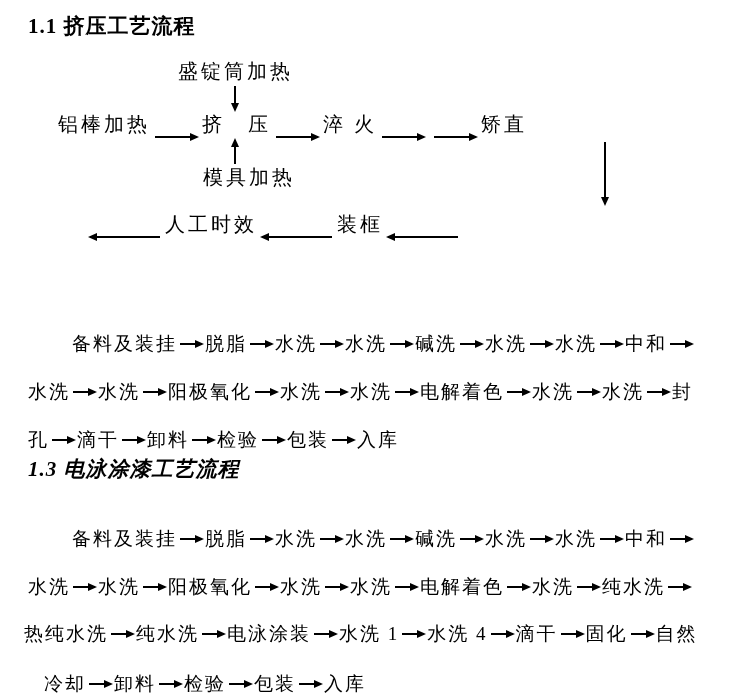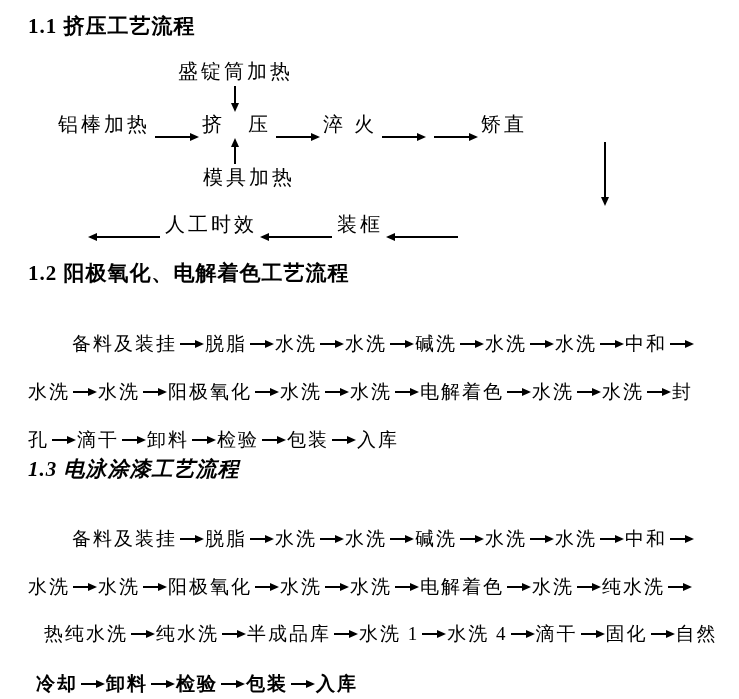--- a/index.html
+++ b/index.html
@@ -98,21 +98,20 @@
   <div class="varr down" style="left:604px;top:142px;height:62px;"></div>
 
   <div class="drow row2" style="top:211px;left:85px;">
       <span class="arr left"></span>
       <span class="step">人工时效</span>
       <span class="arr left"></span>
       <span class="step">装框</span>
       <span class="arr left"></span>
     </div>
 
-  <div class="h" style="top:259px;left:28px;">1.2 阳极氧化、电解着色工艺流程</div>
 
   <div class="flow" style="top:305px;left:72px;">
       <span class="step">备料及装挂</span>
       <span class="arr right"></span>
       <span class="step">脱脂</span>
       <span class="arr right"></span>
       <span class="step">水洗</span>
       <span class="arr right"></span>
       <span class="step">水洗</span>
       <span class="arr right"></span>
@@ -193,39 +192,39 @@
       <span class="step">水洗</span>
       <span class="arr right"></span>
       <span class="step">电解着色</span>
       <span class="arr right"></span>
       <span class="step">水洗</span>
       <span class="arr right"></span>
       <span class="step">纯水洗</span>
       <span class="arr right"></span>
     </div>
 
-  <div class="flow" style="top:595px;left:44px;justify-content:space-between;">
+  <div class="flow" style="top:595px;left:24px;justify-content:space-between;">
       <span class="step">热纯水洗</span>
       <span class="arr right"></span>
       <span class="step">纯水洗</span>
       <span class="arr right"></span>
-      <span class="step">半成品库</span>
+      <span class="step">电泳涂装</span>
       <span class="arr right"></span>
       <span class="step">水洗 1</span>
       <span class="arr right"></span>
       <span class="step">水洗 4</span>
       <span class="arr right"></span>
       <span class="step">滴干</span>
       <span class="arr right"></span>
       <span class="step">固化</span>
       <span class="arr right"></span>
       <span class="step">自然</span>
     </div>
 
-  <div class="flow" style="top:645px;left:36px;font-weight:bold;">
+  <div class="flow" style="top:645px;left:44px;">
       <span class="step">冷却</span>
       <span class="arr right"></span>
       <span class="step">卸料</span>
       <span class="arr right"></span>
       <span class="step">检验</span>
       <span class="arr right"></span>
       <span class="step">包装</span>
       <span class="arr right"></span>
       <span class="step">入库</span>
     </div>

